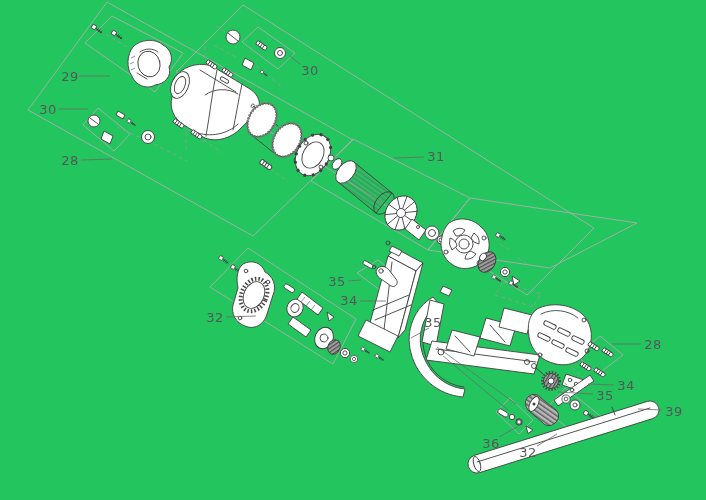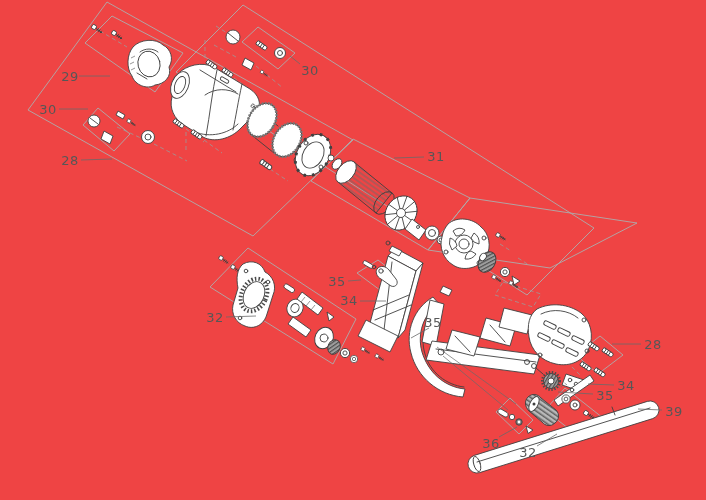--- a/index.html
+++ b/index.html
@@ -1,16 +1,16 @@
 <!DOCTYPE html>
 <html><head>
 <meta charset="utf-8">
 <style>
   html,body{margin:0;padding:0;background:#ffffff;}
-  .stage{position:relative;width:706px;height:500px;background:#ef4444;overflow:hidden;}
+  .stage{position:relative;width:706px;height:500px;background:#22c55e;overflow:hidden;}
   svg{display:block;}
   .bline{fill:none;stroke:#adadad;stroke-width:0.9;}
   .dline{fill:none;stroke:#9a9a9a;stroke-width:0.8;stroke-dasharray:4 3;}
   .p{fill:#ffffff;stroke:#3f3f3f;stroke-width:0.9;stroke-linejoin:round;}
   .ps{fill:none;stroke:#3f3f3f;stroke-width:0.9;stroke-linecap:round;}
   .pt{fill:none;stroke:#6a6a6a;stroke-width:0.7;}
   .leader{stroke:#6a6a6a;stroke-width:0.8;}
   text.plabel{font-family:"DejaVu Sans","Liberation Sans",sans-serif;font-size:13px;fill:#575757;letter-spacing:0.5px;}
 </style>
 </head>

